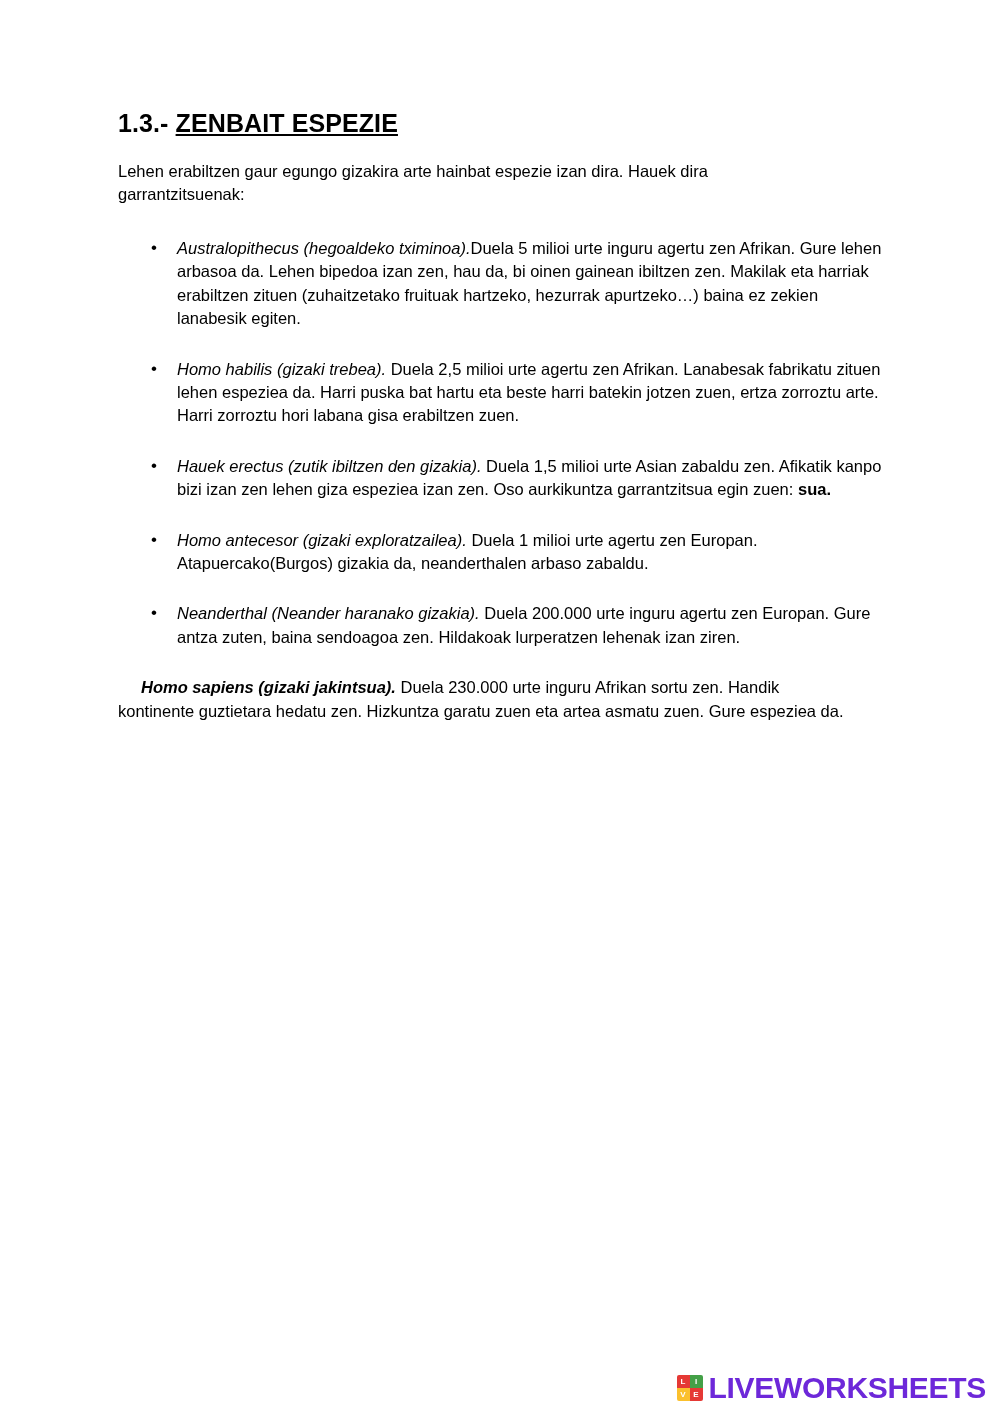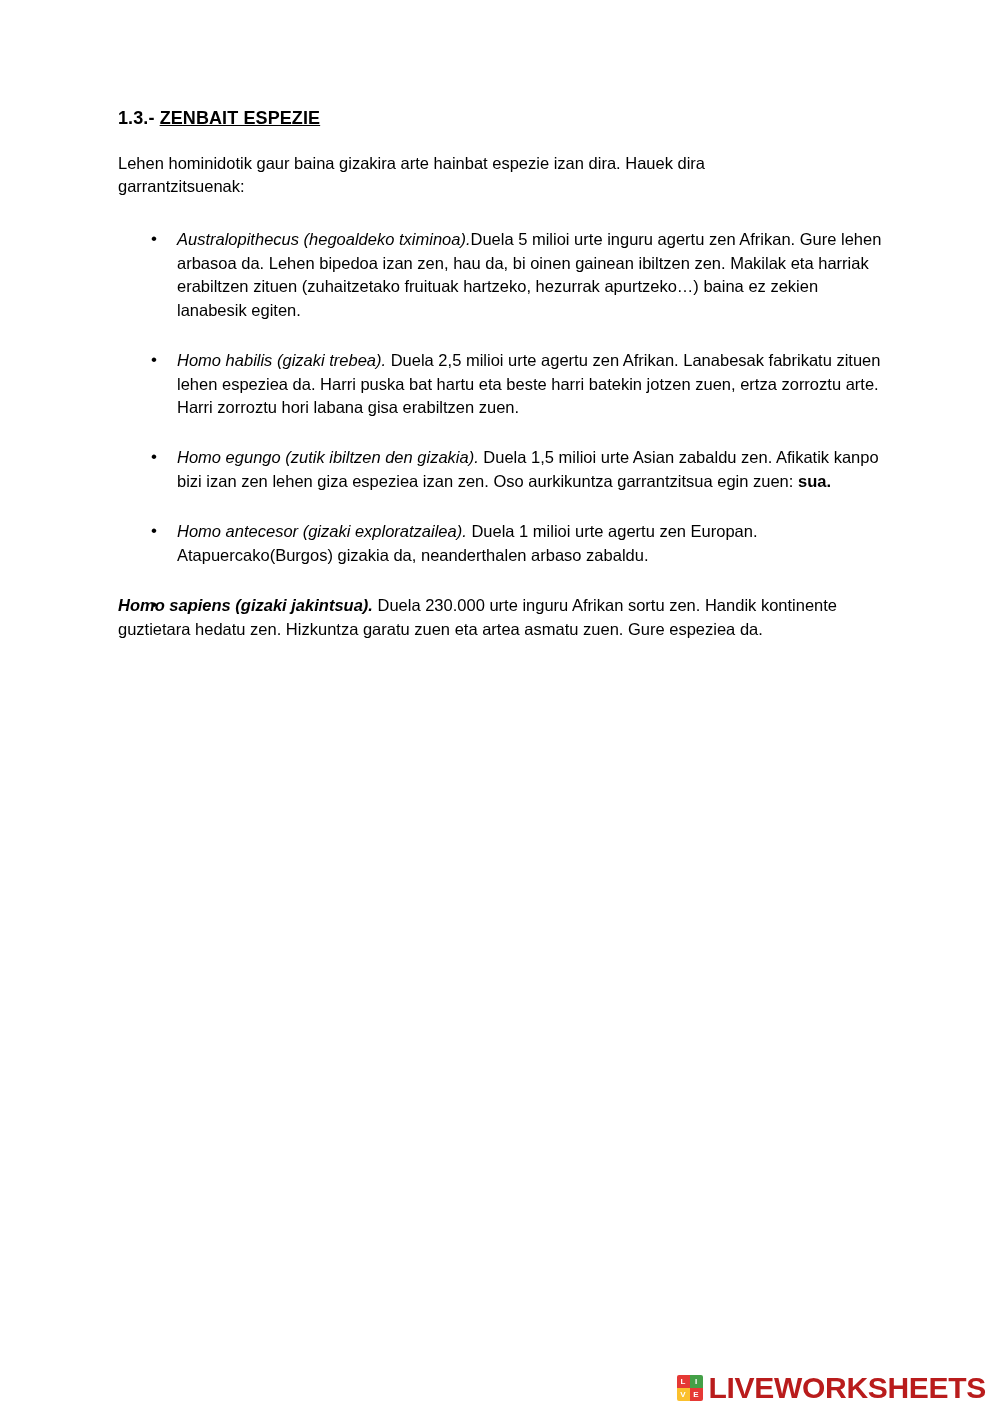--- a/index.html
+++ b/index.html
@@ -23,21 +23,21 @@
     height: 1413px;
     background: #ffffff;
   }
   .content {
     position: absolute;
     left: 118px;
     top: 108px;
     width: 764px;
   }
   .doc-title {
-    font-size: 18px;
+    font-size: 25px;
     font-weight: bold;
     letter-spacing: 0.1px;
     margin: 0 0 22px 0;
     line-height: 1.2;
   }
   .doc-title .plain {
     text-decoration: none;
   }
   .doc-title .underlined {
     text-decoration: underline;
@@ -78,20 +78,21 @@
   }
   .closing {
     font-size: 16.5px;
     line-height: 1.42;
     margin: 10px 0 0 0;
     max-width: 730px;
   }
   .closing .sp-name {
     font-weight: bold;
     font-style: italic;
+    margin-left: 23px;
   }
   .footer-logo {
     position: absolute;
     right: 14px;
     bottom: 8px;
     display: flex;
     align-items: center;
     gap: 6px;
   }
   .logo-mark {
@@ -114,60 +115,61 @@
     width: 13px;
     height: 13px;
   }
   .logo-mark i.l { left: 0; top: 0; background: #e53935; }
   .logo-mark i.i { left: 13px; top: 0; background: #43a047; }
   .logo-mark i.v { left: 0; top: 13px; background: #fbc02d; }
   .logo-mark i.e { left: 13px; top: 13px; background: #e53935; }
   .logo-text {
     font-size: 30px;
     font-weight: bold;
-    color: #b91c1c;
+    color: #6d28d9;
     letter-spacing: -0.3px;
   }
 </style>
 </head>
 <body>
 
 <div class="page">
   <div class="content">
 
     <h1 class="doc-title">
       <span class="plain">1.3.- </span><span class="underlined">ZENBAIT ESPEZIE</span>
     </h1>
 
-    <p class="intro">Lehen hominidotik gaur baina gizakira arte hainbat espezie izan dira. Hauek dira garrantzitsuenak:</p>
+    <p class="intro">Lehen erabiltzen gaur egungo gizakira arte hainbat espezie izan dira. Hauek dira garrantzitsuenak:</p>
 
     <ul class="species-list">
 
       <li>
         <span class="bullet">•</span>
         <span class="sp-text"><span class="sp-name">Australopithecus (hegoaldeko tximinoa).</span><span>Duela 5 milioi urte inguru agertu zen Afrikan. Gure lehen arbasoa da. Lehen bipedoa izan zen, hau da, bi oinen gainean ibiltzen zen. Makilak eta harriak erabiltzen zituen (zuhaitzetako fruituak hartzeko, hezurrak apurtzeko…) baina ez zekien lanabesik egiten.</span></span>
       </li>
 
       <li>
         <span class="bullet">•</span>
         <span class="sp-text"><span class="sp-name">Homo habilis (gizaki trebea).</span><span> Duela 2,5 milioi urte agertu zen Afrikan. Lanabesak fabrikatu zituen lehen espeziea da. Harri puska bat hartu eta beste harri batekin jotzen zuen, ertza zorroztu arte. Harri zorroztu hori labana gisa erabiltzen zuen.</span></span>
       </li>
 
       <li>
         <span class="bullet">•</span>
-        <span class="sp-text"><span class="sp-name">Homo egungo (zutik ibiltzen den gizakia).</span><span> Duela 1,5 milioi urte Asian zabaldu zen. Afikatik kanpo bizi izan zen lehen giza espeziea izan zen. Oso aurkikuntza garrantzitsua egin zuen: </span><span class="strong">sua.</span></span>
+        <span class="sp-text"><span class="sp-name">Hauek erectus (zutik ibiltzen den gizakia).</span><span> Duela 1,5 milioi urte Asian zabaldu zen. Afikatik kanpo bizi izan zen lehen giza espeziea izan zen. Oso aurkikuntza garrantzitsua egin zuen: </span><span class="strong">sua.</span></span>
       </li>
 
       <li>
         <span class="bullet">•</span>
         <span class="sp-text"><span class="sp-name">Homo antecesor (gizaki exploratzailea).</span><span> Duela 1 milioi urte agertu zen Europan. Atapuercako(Burgos) gizakia da, </span><span class="em">neanderthalen</span><span> arbaso zabaldu.</span></span>
       </li>
 
       <li>
         <span class="bullet">•</span>
+        <span class="sp-text"><span class="sp-name">Neanderthal (Neander haranako gizakia).</span><span> Duela 200.000 urte inguru agertu zen Europan. Gure antza zuten, baina sendoagoa zen. Hildakoak lurperatzen lehenak izan ziren.</span></span>
       </li>
 
     </ul>
 
     <p class="closing"><span class="sp-name">Homo sapiens (gizaki jakintsua).</span><span> Duela 230.000 urte inguru Afrikan sortu zen. Handik kontinente guztietara hedatu zen. Hizkuntza garatu zuen eta artea asmatu zuen. Gure espeziea da.</span></p>
 
   </div>
 
   <div class="footer-logo">
     <span class="logo-mark">

